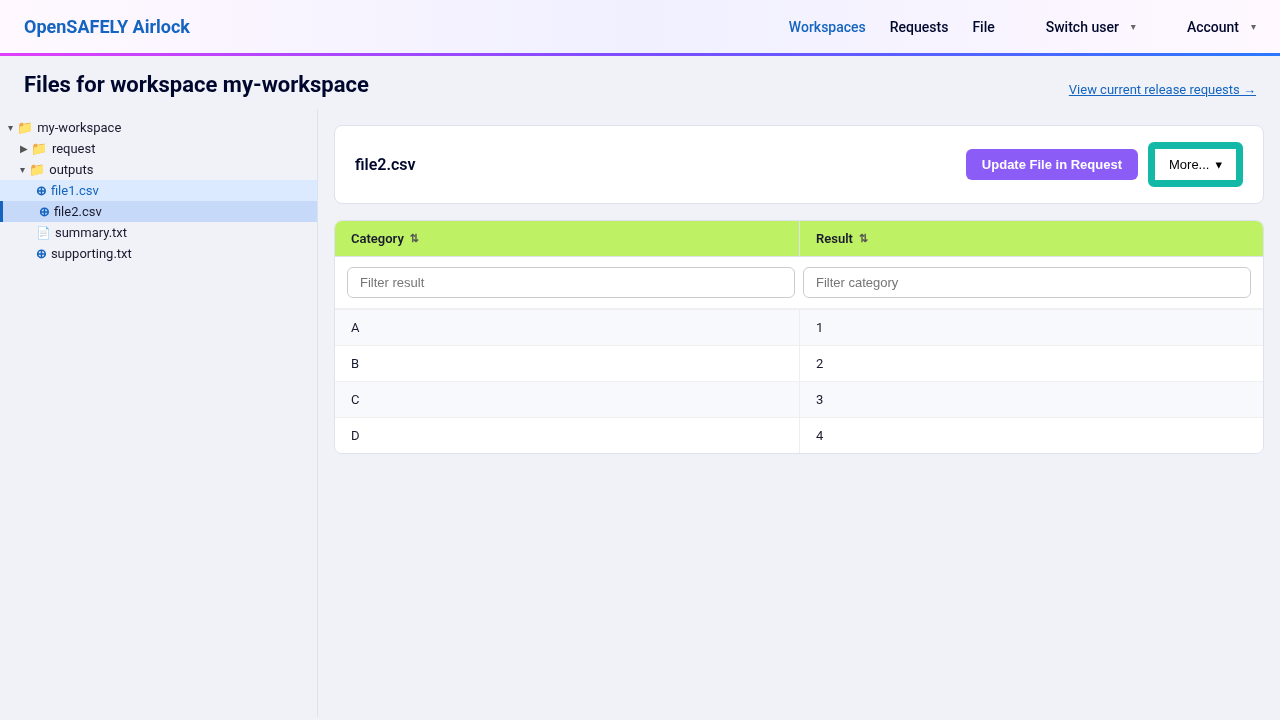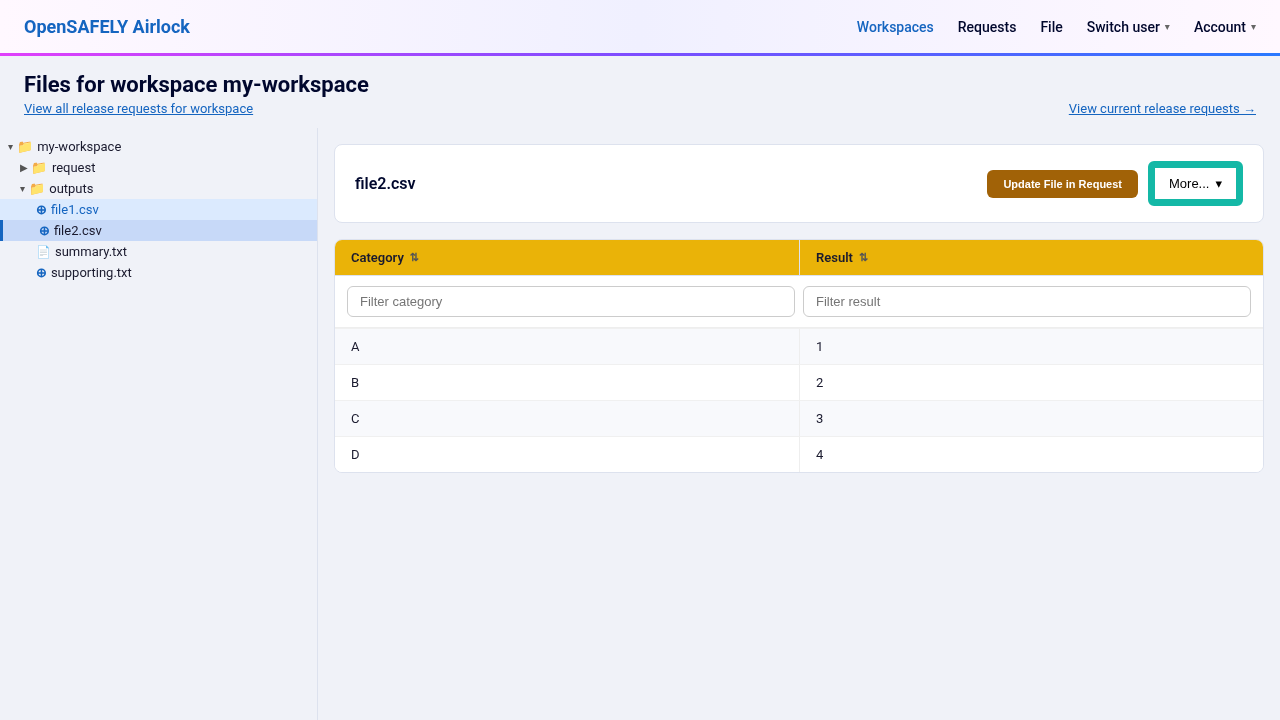--- a/index.html
+++ b/index.html
@@ -27,24 +27,25 @@
       color: #1565c0;
       text-decoration: none;
       font-weight: 500;
       font-size: 14px;
       cursor: pointer;
     }
     .nav-link-dark { color: #00072d; }
     .nav-dropdown {
       display: flex;
       align-items: center;
-      gap: 5px;
+      gap: 12px;
       cursor: pointer;
       color: #00072d;
       font-weight: 500;
+      margin-left: 27px;
     }
     .chevron-icon { font-size: 10px; color: #666; }
 
     
     #page-header {
       background: #f0f2f8;
       padding: 16px 24px 12px;
       display: flex;
       align-items: flex-end;
       justify-content: space-between;
@@ -103,26 +104,26 @@
       border-radius: 8px;
       padding: 16px 20px;
       display: flex;
       align-items: center;
       justify-content: space-between;
       margin-bottom: 16px;
     }
     #file-name { font-size: 16px; font-weight: 600; color: #00072d; }
     #file-actions { display: flex; gap: 10px; align-items: center; }
     #update-btn {
-      background: #a16207;
+      background: #8b5cf6;
       color: #fff;
       border: none;
       padding: 8px 16px;
       border-radius: 6px;
-      font-size: 11px;
+      font-size: 13px;
       font-weight: 600;
       cursor: pointer;
     }
     #more-btn {
       background: #fff;
       border: 7px solid #14b8a6;
       padding: 8px 14px;
       border-radius: 6px;
       font-size: 13px;
       cursor: pointer;
@@ -134,21 +135,21 @@
     
     #data-table {
       background: #fff;
       border: 1px solid #dde2ee;
       border-radius: 8px;
       overflow: hidden;
     }
     #table-header {
       display: grid;
       grid-template-columns: 1fr 1fr;
-      background: #eab308;
+      background: #bef264;
       border-bottom: 1px solid #dde2ee;
     }
     .col-header {
       padding: 10px 16px;
       font-weight: 600;
       font-size: 13px;
       color: #1a1a2e;
       display: flex;
       align-items: center;
       gap: 6px;
@@ -205,21 +206,20 @@
     <div class="nav-dropdown">
       <span>Account</span>
       <span class="chevron-icon">▾</span>
     </div>
   </nav>
 </div>
 
 <div id="page-header">
   <div>
     <h1 id="page-title">Files for workspace my-workspace</h1>
-    <a id="view-all-link">View all release requests for workspace</a>
   </div>
   <div>
     <a id="view-current-link">View current release requests →</a>
   </div>
 </div>
 
 <div id="main">
 
   <div id="sidebar">
 
@@ -280,22 +280,22 @@
         <div class="col-header">
           <span>Category</span>
           <span class="sort-icon">⇅</span>
         </div>
         <div class="col-header col-divider">
           <span>Result</span>
           <span class="sort-icon">⇅</span>
         </div>
       </div>
       <div id="filter-row">
+        <input type="text" class="filter-input" placeholder="Filter result" style="">
         <input type="text" class="filter-input" placeholder="Filter category" style="">
-        <input type="text" class="filter-input" placeholder="Filter result" style="">
       </div>
       <div id="table-body">
       <div class="table-row">
     <div class="table-cell">A</div>
     <div class="table-cell table-cell-right">1</div>
   </div>
           <div class="table-row">
     <div class="table-cell">B</div>
     <div class="table-cell table-cell-right">2</div>
   </div>

